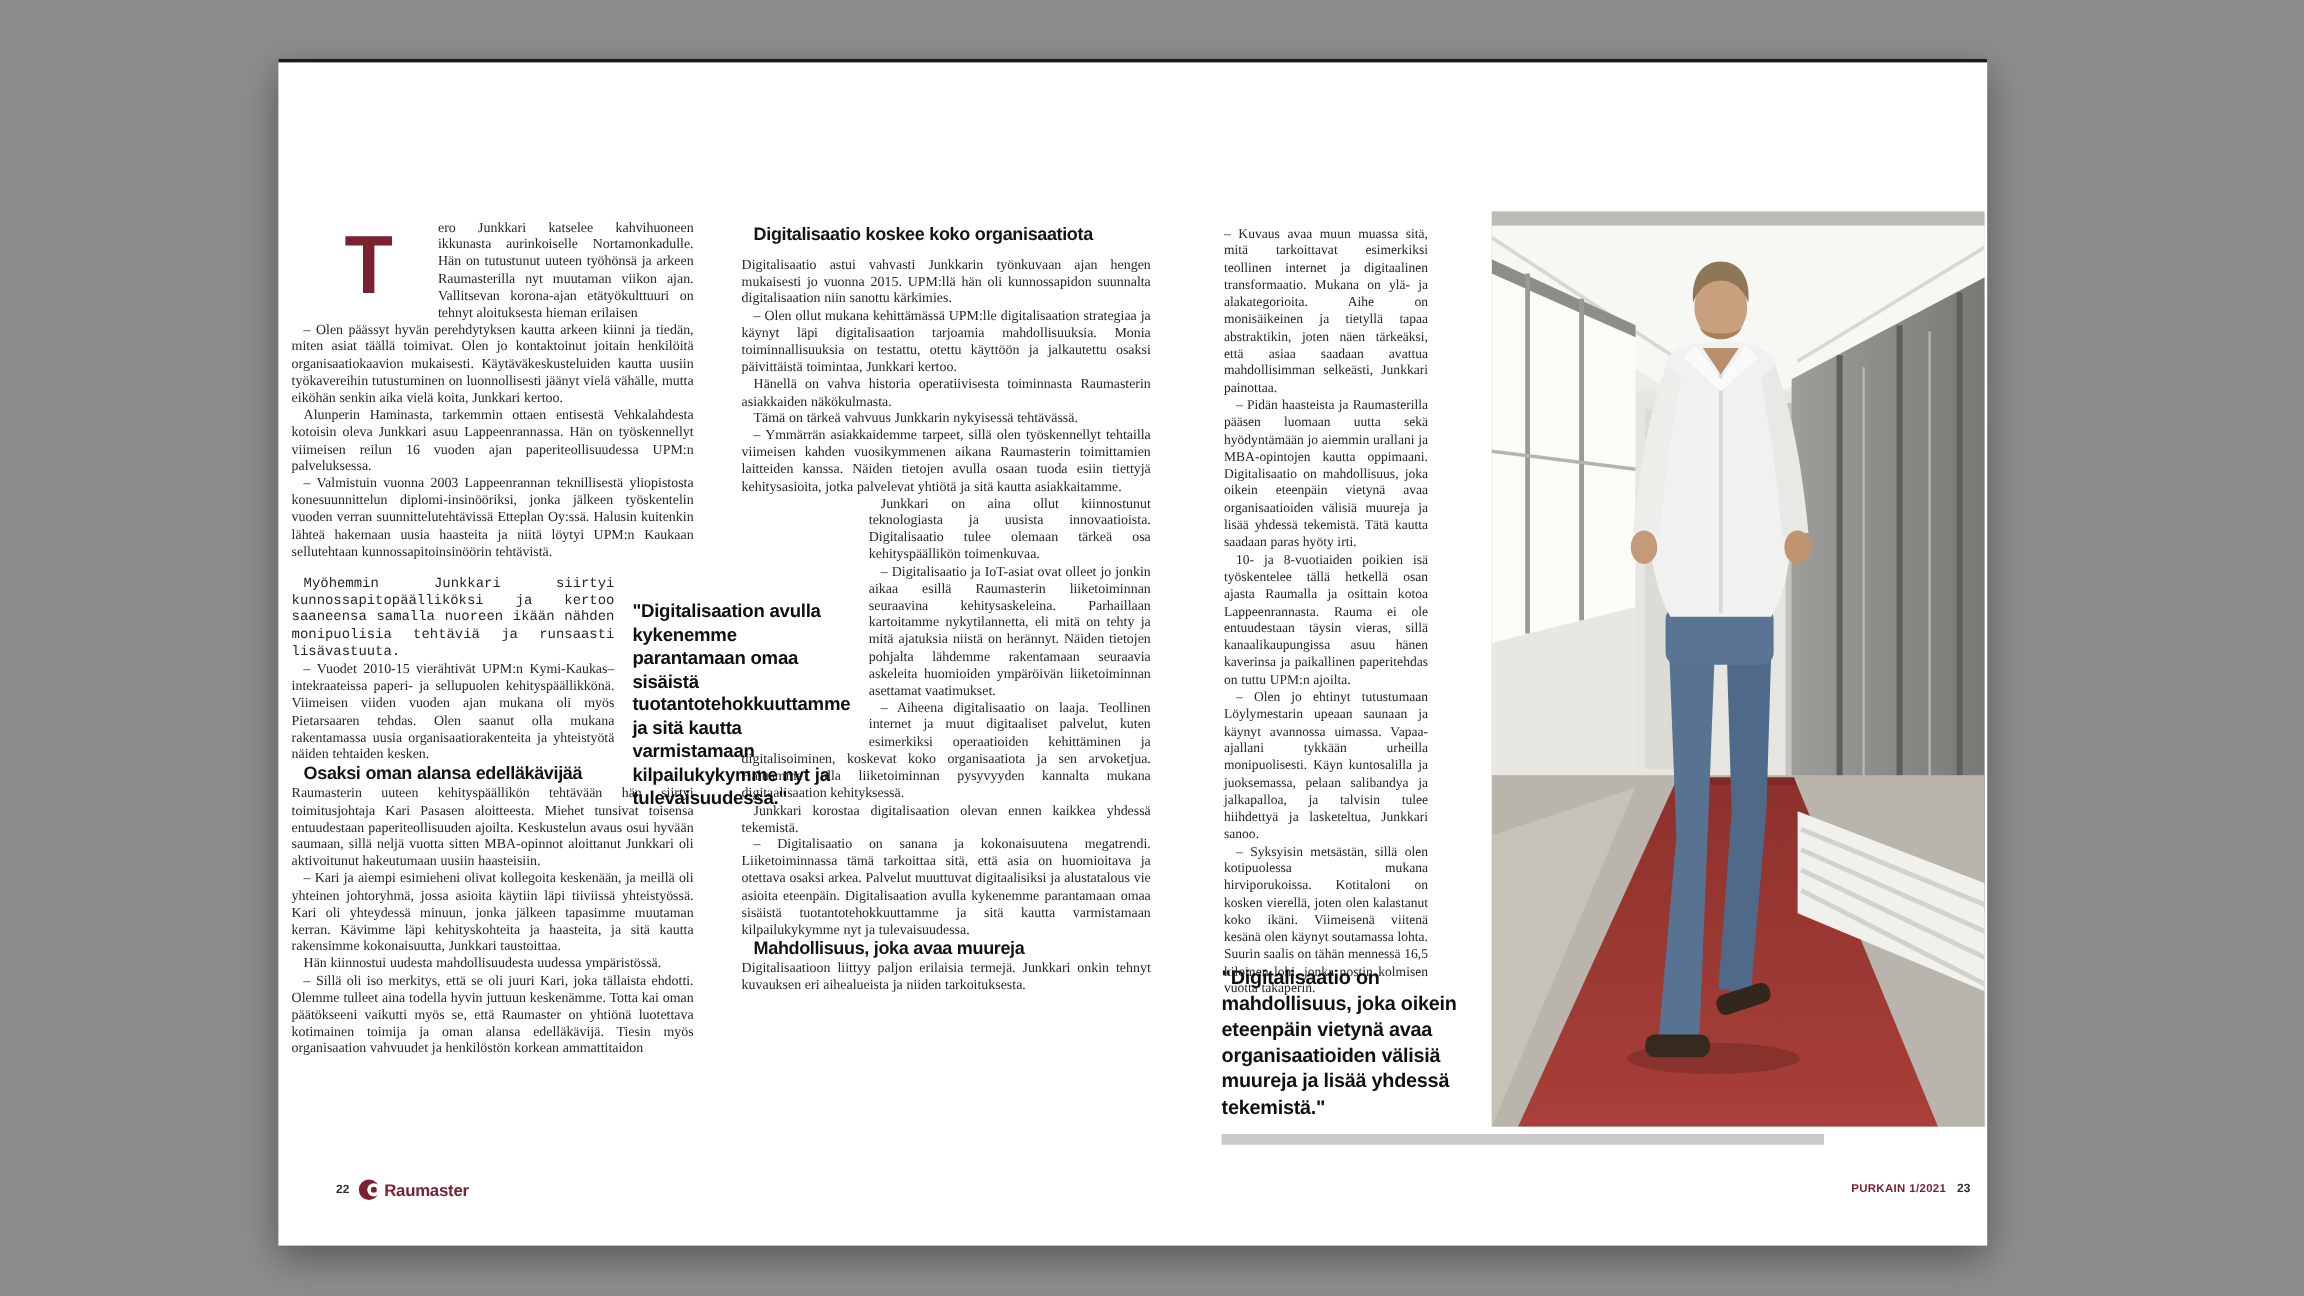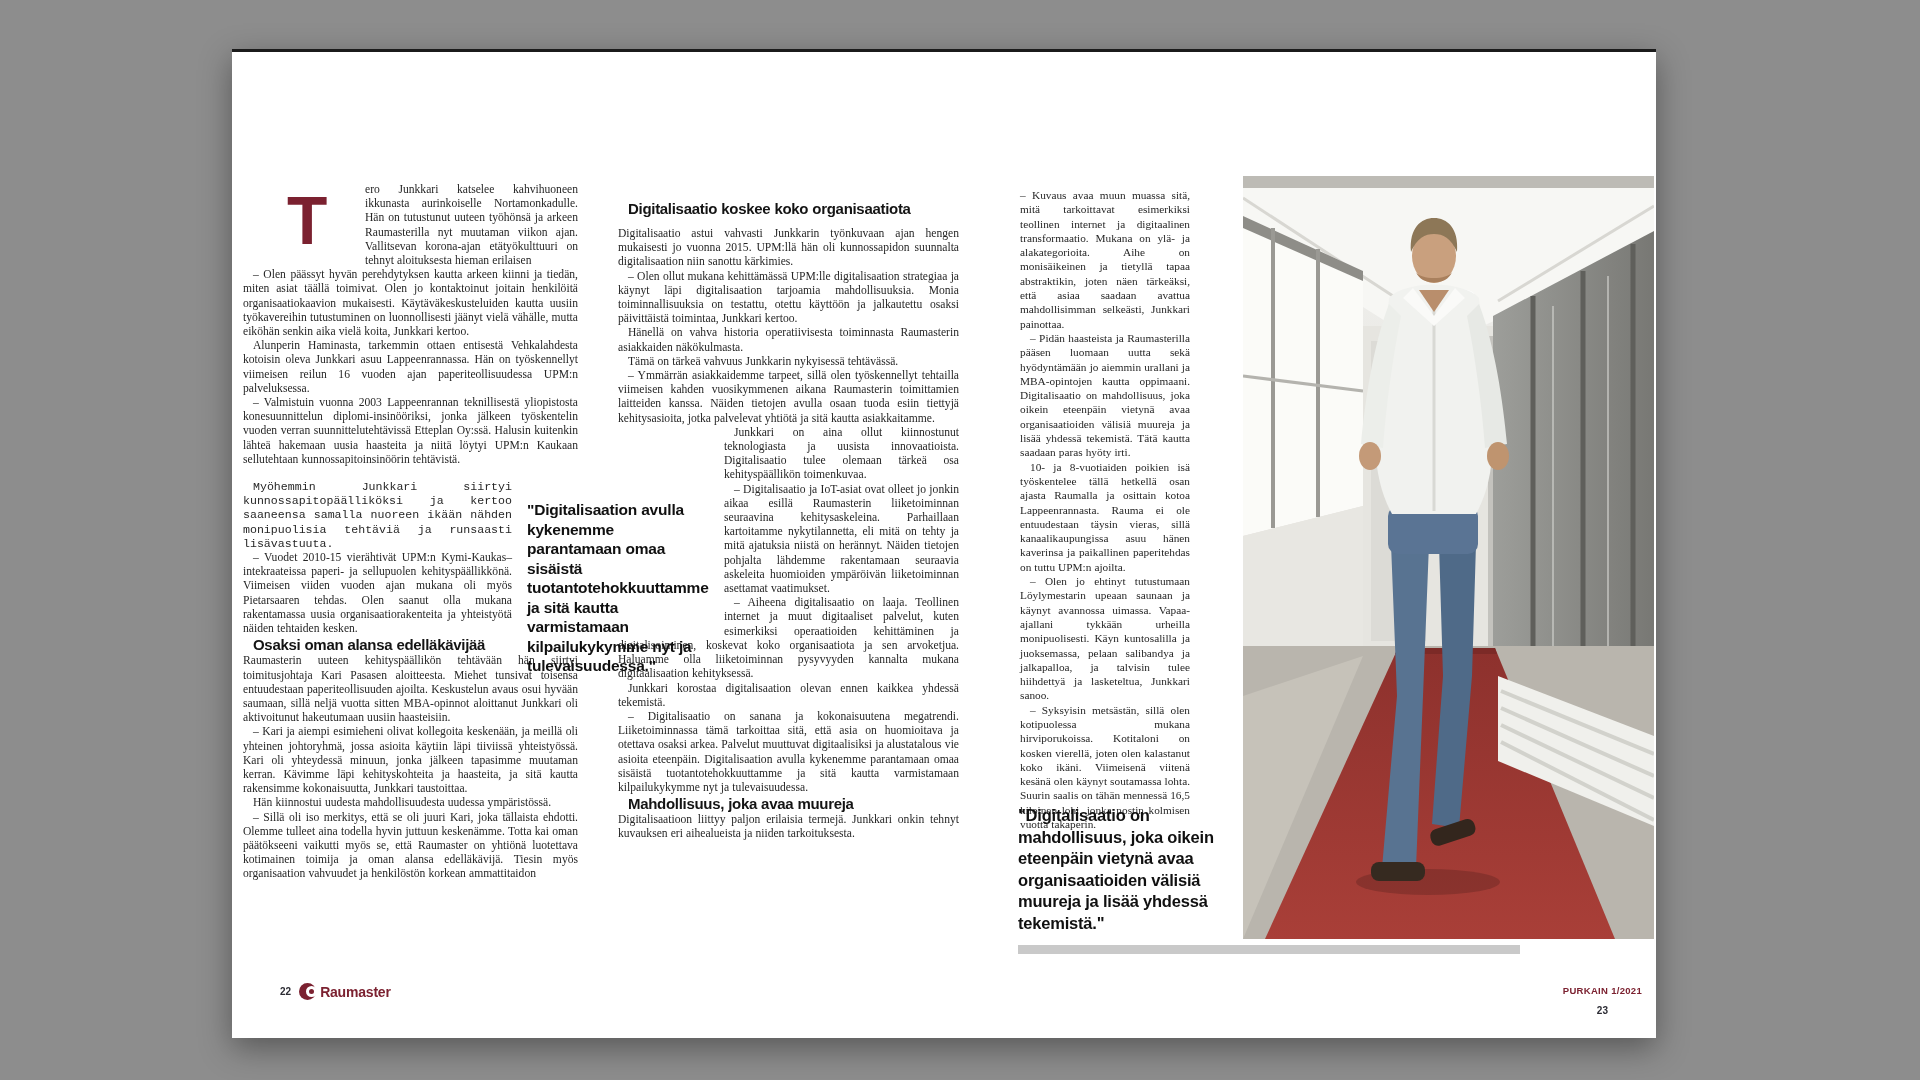--- a/index.html
+++ b/index.html
@@ -15,21 +15,21 @@
        font-size:11.6px;line-height:14.2px;letter-spacing:0;word-spacing:.02em;}
   .col p{margin:0;text-indent:10px;}
   .col p.ni{text-indent:0;}
   .col p.gap{margin-top:13px;font-family:Liberation Mono, monospace;}
   .col1{left:11px;top:134px;width:335px;}
   .col2{left:386px;top:134px;width:341px;}
   .col3{left:788px;top:139px;width:170px;font-size:11.3px;line-height:14.3px;}
 
   .subhead{font-family:"Liberation Sans",sans-serif;font-weight:700;color:#141414;
            font-size:15px;line-height:18px;letter-spacing:-.3px;margin:21px 0 8px;text-indent:0;}
-  .subhead.first{margin-top:17px;margin-bottom:9px;}
+  .subhead.first{margin-top:4px;margin-bottom:9px;}
 
   
   .dz{float:left;width:122px;height:85px;position:relative;}
   .dropT{position:absolute;left:44px;top:6px;font-family:"Liberation Sans",sans-serif;
          font-weight:900;font-size:66px;line-height:62px;color:#7b2130;transform:scaleY(1.04);}
 
   
   .shim-r{float:right;width:66px;height:150px;}
   .shim-l{float:left;width:106px;height:205px;}
 
@@ -43,21 +43,21 @@
   
   .footer-left{position:absolute;left:48px;top:934px;display:flex;align-items:center;gap:8px;}
   .pagenum{font-family:"Liberation Sans",sans-serif;font-weight:700;font-size:10px;color:#2c2c34;}
   .brand{display:flex;align-items:center;gap:4px;}
   .brand-mark{position:relative;width:17px;height:17px;}
   .brand-c{position:absolute;left:0;top:0;width:17px;height:17px;border-radius:50%;background:#7b2130;}
   .brand-cut{position:absolute;left:7px;top:3px;width:11px;height:11px;border-radius:50%;background:#ffffff;}
   .brand-dot{position:absolute;left:10px;top:6px;width:5px;height:5px;border-radius:50%;background:#7b2130;}
   .brand-word{font-family:"Liberation Sans",sans-serif;font-weight:700;font-size:14px;
               color:#7b2130;letter-spacing:-.2px;}
-  .footer-right{position:absolute;right:14px;top:936px;display:flex;align-items:center;gap:9px;flex-direction:column;}
+  .footer-right{position:absolute;right:14px;top:936px;display:flex;align-items:center;gap:9px;}
   .mag{font-family:"Liberation Sans",sans-serif;font-weight:700;font-size:9.5px;color:#7b2130;
        letter-spacing:.3px;}
 
   
   .photo{position:absolute;left:1011px;top:127px;width:411px;height:763px;overflow:hidden;background:#d9d8d4;}
   .photo svg{display:block;}
 </style>
 </head>
 <body>
 

